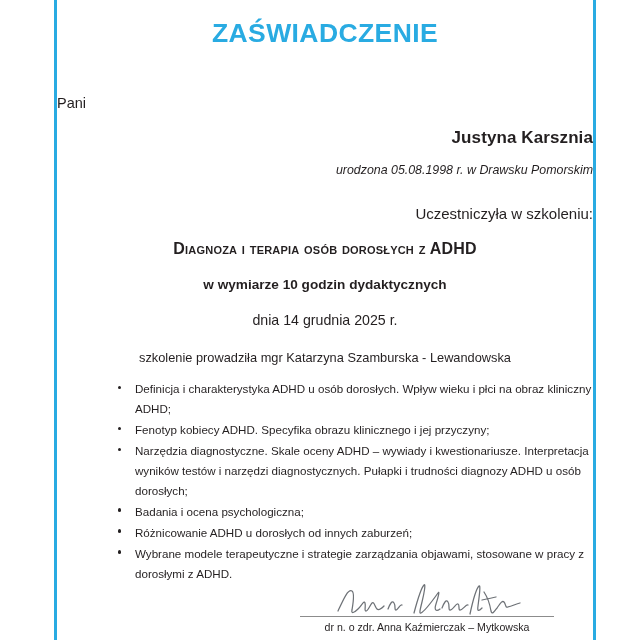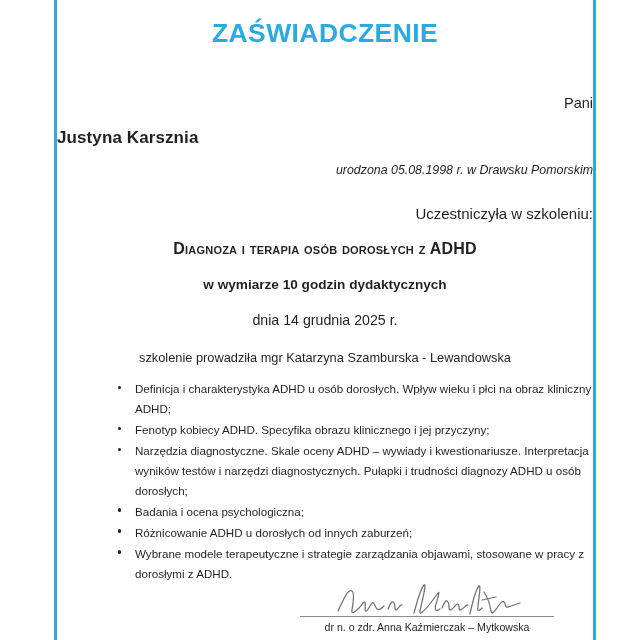--- a/index.html
+++ b/index.html
@@ -48,29 +48,29 @@
     color: #29abe2;
     font-size: 26.5px;
     font-weight: bold;
     letter-spacing: 0.4px;
     margin: 0;
     padding-top: 18px;
     line-height: 1.15;
   }
 
   .salutation {
-    text-align: right;
+    text-align: left;
     font-size: 14.5px;
     margin: 0;
     padding-top: 47px;
     font-weight: normal;
   }
 
   .recipient-name {
-    text-align: left;
+    text-align: right;
     font-size: 17px;
     font-weight: bold;
     margin: 0;
     padding-top: 17px;
     letter-spacing: 0.1px;
   }
 
   .birth-line {
     text-align: right;
     font-size: 12.4px;

